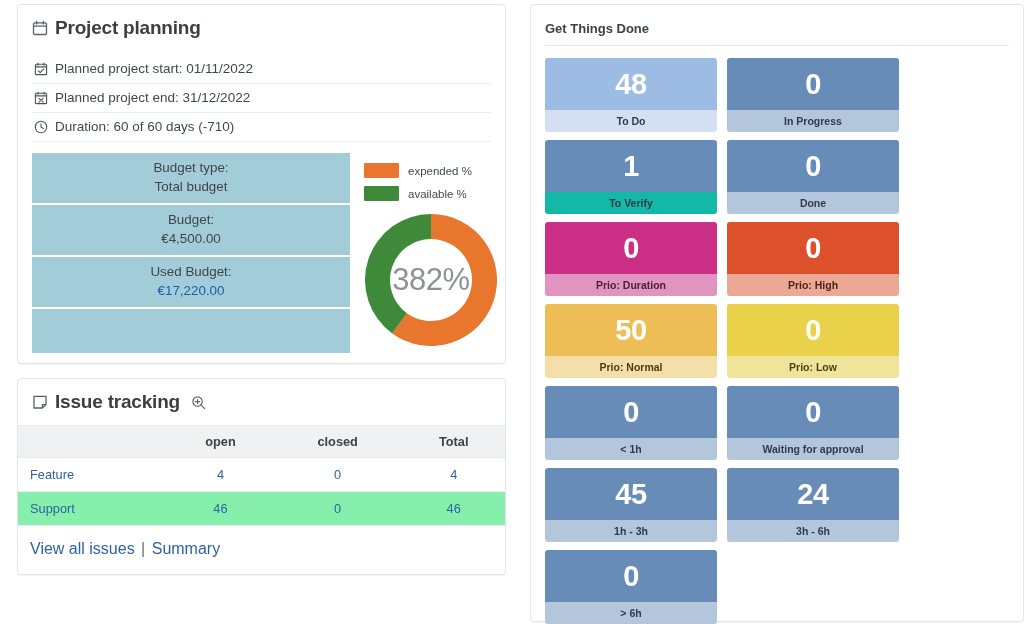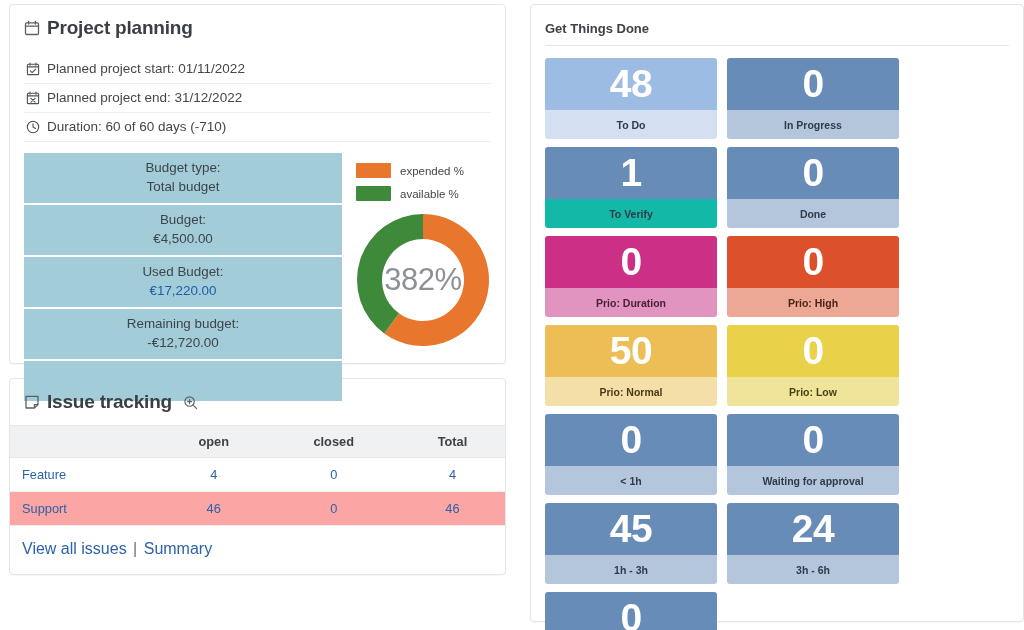--- a/index.html
+++ b/index.html
@@ -3,21 +3,21 @@
 <meta charset="utf-8">
 <style>
   * { box-sizing: border-box; margin: 0; padding: 0; }
   html, body {
     width: 1024px; height: 630px;
     background: #ffffff;
     font-family: "Liberation Sans", sans-serif;
     -webkit-font-smoothing: antialiased;
   }
   .page { position: relative; width: 1024px; height: 630px; display: flex; gap: 12px; padding: 4px 0 0 0; }
-  .col-left { width: 506px; padding-left: 9px; }
+  .col-left { width: 506px; padding-left: 17px; }
   .col-right { width: 506px; padding-left: 12px; }
 
   .card {
     background: #ffffff;
     border: 1px solid #e3e5e8;
     border-radius: 4px;
     box-shadow: 0 1px 1px rgba(0,0,0,.04);
   }
 
   
@@ -72,36 +72,36 @@
     background: #f0f1f2; color: #3d4248; font-weight: bold;
     padding: 8px 6px; text-align: center;
     border-top: 1px solid #e6e8ea; border-bottom: 1px solid #e6e8ea;
   }
   .issue-table th.first { text-align: left; padding-left: 12px; width: 150px; }
   .issue-table td {
     padding: 9px 6px; text-align: center; color: #2c62a8;
     border-bottom: 1px solid #eceef0;
   }
   .issue-table td.first { text-align: left; padding-left: 12px; }
-  .issue-table tr.alt td { background: #fca5a5; }
+  .issue-table tr.alt td { background: #86efac; }
   .issue-links { padding: 14px 12px 2px 12px; font-size: 16px; color: #2c62a8; }
   .issue-links a { color: #2c62a8; text-decoration: none; }
   .issue-links .sep { color: #6b7076; padding: 0 2px; }
 
   
   #gtd { padding: 16px 14px 14px 14px; height: 618px; }
   .gtd-head { font-size: 13px; font-weight: bold; color: #3d4248; padding-bottom: 9px; border-bottom: 1px solid #e4e6e8; }
   .tiles { display: flex; flex-wrap: wrap; gap: 8px 10px; margin-top: 12px; }
   .tile { width: 172px; border-radius: 3px; overflow: hidden; }
   .tile .num {
     height: 52px; display:flex; align-items:center; justify-content:center;
-    color: #ffffff; font-size: 39px; font-weight: bold; letter-spacing: -.5px;
+    color: #ffffff; font-size: 29px; font-weight: bold; letter-spacing: -.5px;
   }
   .tile .lbl {
-    height: 29px; display:flex; align-items:center; justify-content:center;
+    height: 22px; display:flex; align-items:center; justify-content:center;
     font-size: 10.5px; font-weight: bold;
   }
 </style>
 </head>
 <body>
 
 <div class="page">
 
   <div class="col-left">
 
@@ -154,24 +154,20 @@
             <span>Budget type:</span>
             <span class="v" style="color: rgb(63, 68, 74);">Total budget</span>
           </div>
           <div class="budget-r" style="background: rgb(162, 205, 216);">
             <span>Budget:</span>
             <span class="v" style="color: rgb(63, 68, 74);">€4,500.00</span>
           </div>
           <div class="budget-r" style="background: rgb(162, 205, 216);">
             <span>Used Budget:</span>
             <span class="v blue" style="color: rgb(31, 93, 168);">€17,220.00</span>
-          </div>
-          <div class="budget-r" style="background: rgb(162, 205, 216);">
-            <span>Remaining budget:</span>
-            <span class="v" style="color: rgb(63, 68, 74);">-€12,720.00</span>
           </div>
           <div class="budget-r" style="height: 40px; background: rgb(162, 205, 216);"></div>
         </div>
 
         <div class="chart-pane">
           <div class="legend">
             <div class="legend-item">
               <span class="swatch" id="sw0" style="background: rgb(232, 118, 44);"></span>
               <span>expended %</span>
             </div>

